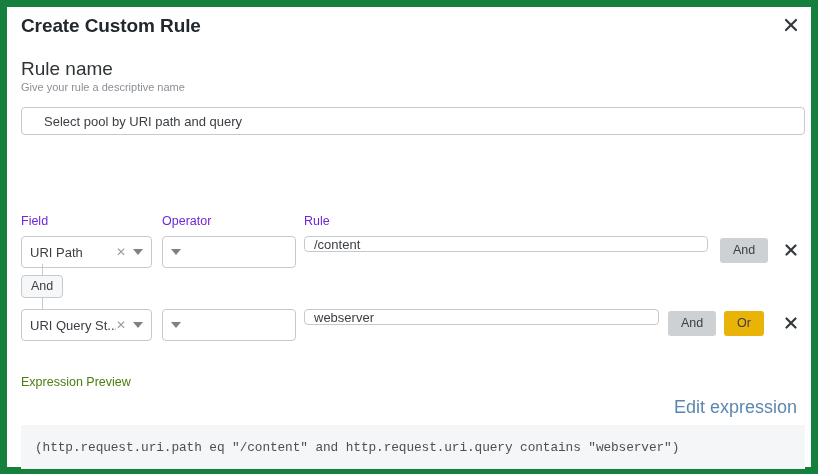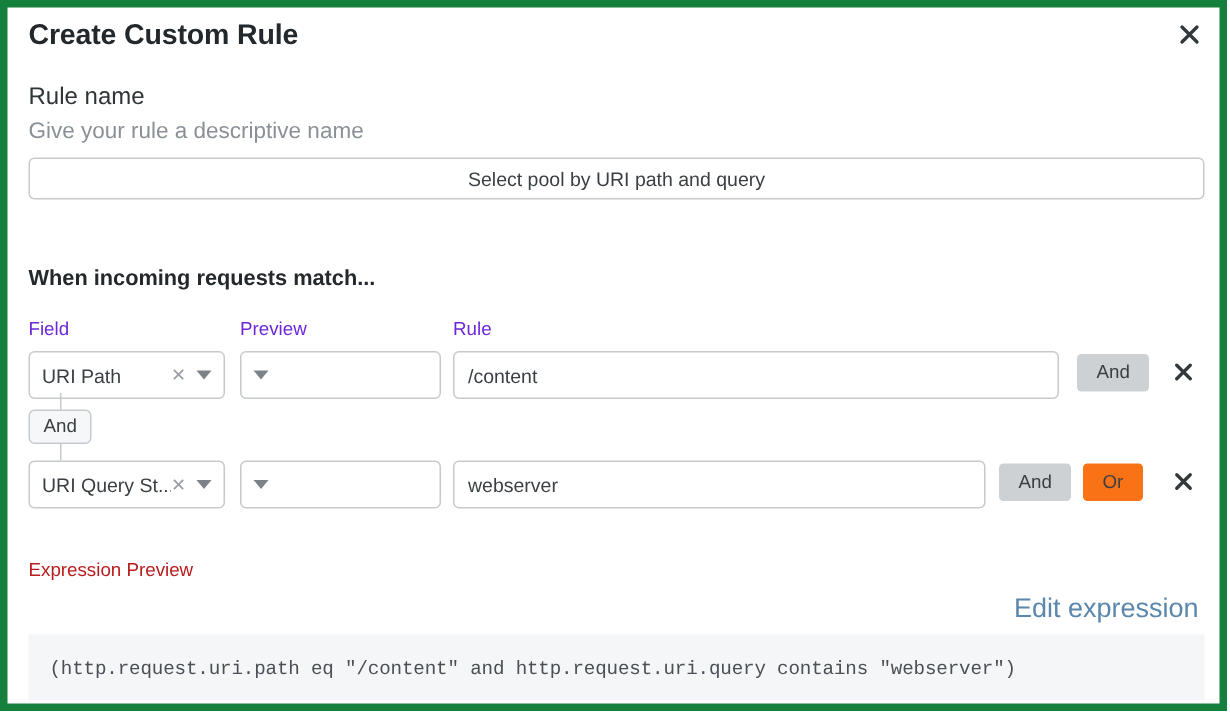--- a/index.html
+++ b/index.html
@@ -14,21 +14,21 @@
     font-family: "Liberation Sans", sans-serif;
     color: #2f3437;
     overflow: hidden;
   }
 
   .modal {
     position: relative;
     width: 818px;
     height: 474px;
     box-sizing: border-box;
-    border: 5px solid #15803d;
+    border: 7px solid #15803d;
     background: #ffffff;
   }
 
   
   .modal-title {
     position: absolute;
     left: 14px;
     top: 8px;
     font-size: 19px;
     font-weight: bold;
@@ -49,46 +49,45 @@
     border: none;
     padding: 0;
   }
   .close-btn svg { display: block; }
 
   
   .rule-name-label {
     position: absolute;
     left: 14px;
     top: 51px;
-    font-size: 16px;
+    font-size: 19px;
     color: #2f3437;
   }
   .rule-name-hint {
     position: absolute;
     left: 14px;
     top: 74px;
-    font-size: 15px;
+    font-size: 11px;
     color: #8a9097;
   }
   .rule-name-input {
     position: absolute;
     left: 14px;
     top: 100px;
     width: 784px;
     height: 28px;
     box-sizing: border-box;
     border: 1px solid #c6cacd;
     border-radius: 4px;
     background: #ffffff;
     padding: 0 22px;
     font-family: "Liberation Sans", sans-serif;
     font-size: 13px;
     color: #3a3f44;
     outline: none;
-    text-align: center;
   }
 
   
   .section-heading {
     position: absolute;
     left: 14px;
     top: 173px;
     font-size: 14.5px;
     font-weight: bold;
     color: #23282c;
@@ -143,21 +142,21 @@
     width: 0;
     height: 0;
     border-left: 5px solid transparent;
     border-right: 5px solid transparent;
     border-top: 6px solid #7c8287;
   }
 
   .value-input {
     position: absolute;
     left: 297px;
-    height: 32px;
+    height: 16px;
     box-sizing: border-box;
     border: 1px solid #c6cacd;
     border-radius: 4px;
     background: #ffffff;
     padding: 0 9px;
     font-family: "Liberation Sans", sans-serif;
     font-size: 13px;
     color: #3a3f44;
     outline: none;
   }
@@ -172,21 +171,21 @@
     border-radius: 3px;
     font-family: "Liberation Sans", sans-serif;
     font-size: 12.5px;
     color: #3a3f44;
     cursor: pointer;
     padding: 0 13px;
     line-height: 25px;
     text-align: center;
   }
   .logic-btn.active   { background: #cdd1d4; }
-  .logic-btn.inactive { background: #f97316; }
+  .logic-btn.inactive { background: #eab308; }
 
   .row-1 .logic-and { left: 713px; top: 2px; }
   .row-2 .logic-and { left: 661px; top: 2px; }
   .row-2 .logic-or  { left: 717px; top: 2px; }
 
   .delete-btn {
     position: absolute;
     width: 20px;
     height: 24px;
     top: 2px;
@@ -226,21 +225,21 @@
     padding: 0 9px;
     cursor: pointer;
   }
 
   
   .preview-label {
     position: absolute;
     left: 14px;
     top: 368px;
     font-size: 12.5px;
-    color: #b91c1c;
+    color: #4d7c0f;
   }
   .edit-expression {
     position: absolute;
     right: 14px;
     top: 390px;
     font-size: 18px;
     color: #5b87ad;
     text-decoration: none;
     cursor: pointer;
   }
@@ -273,24 +272,23 @@
   <button class="close-btn">
     <svg width="14" height="14" viewBox="0 0 14 14" aria-hidden="true">
       <path d="M2 2 L12 12 M12 2 L2 12" stroke="#33383c" stroke-width="2.2" stroke-linecap="round"></path>
     </svg>
   </button>
 
   <div class="rule-name-label">Rule name</div>
   <div class="rule-name-hint">Give your rule a descriptive name</div>
   <input class="rule-name-input" type="text" value="Select pool by URI path and query" placeholder="Select pool by URI path and query" style="">
 
-  <div class="section-heading">When incoming requests match...</div>
 
   <div class="col-label field">Field</div>
-  <div class="col-label operator">Preview</div>
+  <div class="col-label operator">Operator</div>
   <div class="col-label value">Rule</div>
 
   <div class="row row-1">
     <div class="select-box field-select">
       <span class="select-text">URI Path</span>
       <span class="clear-x">✕</span>
       <span class="caret"></span>
     </div>
     <div class="select-box operator-select">
       <span class="caret"></span>

